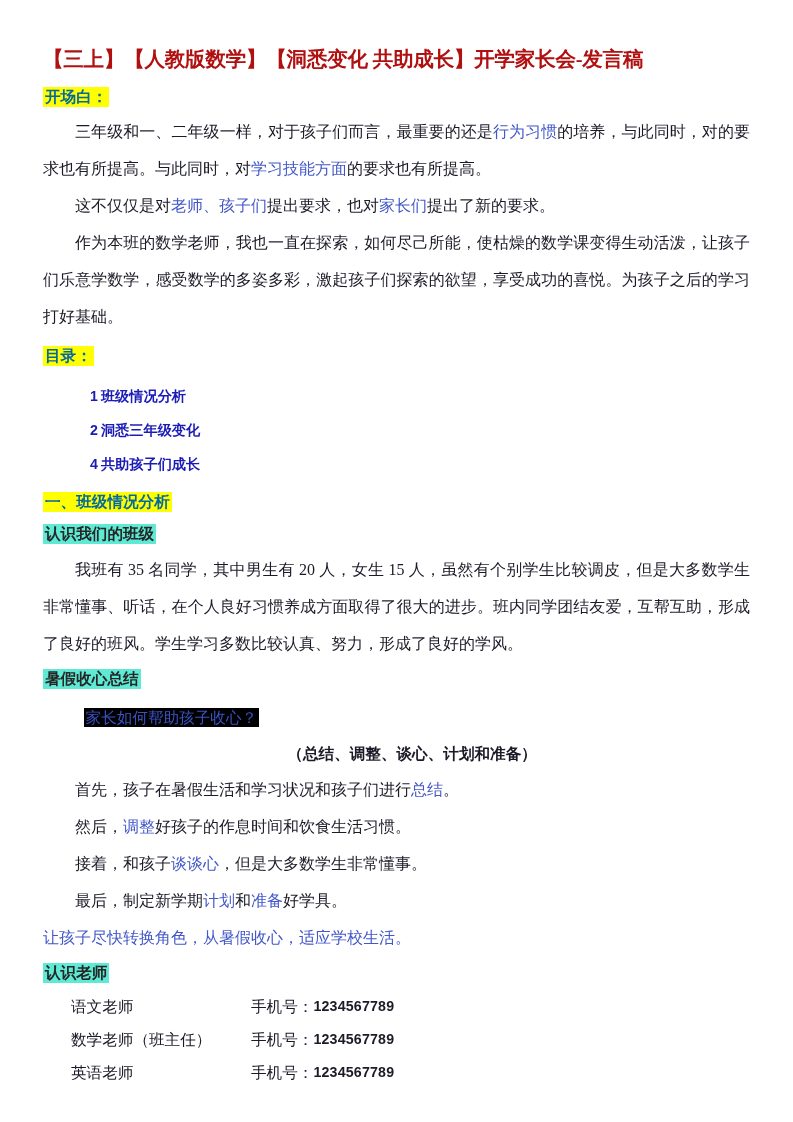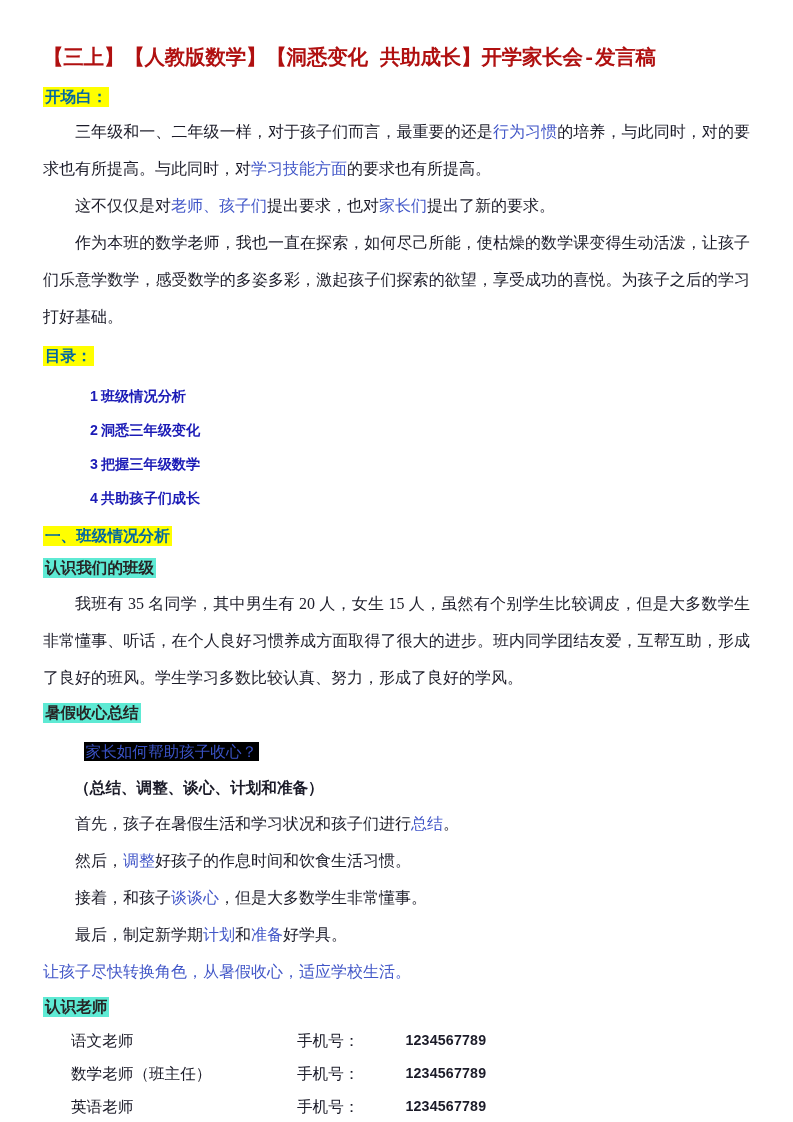--- a/index.html
+++ b/index.html
@@ -19,21 +19,21 @@
     height: 1122px;
     background: #ffffff;
     box-sizing: border-box;
     padding: 0 43px;
   }
 
   
   .doc-title {
     margin: 0;
     padding: 44px 0 4px 0;
-    font-family: Liberation Mono, monospace;
+    font-family: Liberation Serif, serif;
     font-size: 20.5px;
     font-weight: bold;
     color: #b01010;
     letter-spacing: -0.2px;
     line-height: 1.5;
     white-space: nowrap;
     text-align: left;
   }
 
   
@@ -103,20 +103,21 @@
   }
 
   
   .sub-bold {
     margin: 0;
     font-size: 15.6px;
     font-weight: bold;
     color: #1b1b28;
     line-height: 35px;
     text-indent: 2em;
+    text-align: center;
   }
 
   
   .cyan-q {
     margin: 0;
     line-height: 36px;
     text-indent: 2.6em;
     font-size: 15.6px;
   }
   .cyan-q > span {
@@ -130,21 +131,20 @@
     margin: 0;
     padding: 0;
     list-style: none;
   }
   .teacher-row {
     display: flex;
     line-height: 33px;
     font-size: 15.6px;
     color: #1b1b28;
     padding-left: 28px;
-    gap: 46px;
   }
   .teacher-name {
     width: 180px;
     flex: 0 0 180px;
   }
   .teacher-phone-label {
     white-space: nowrap;
   }
   .teacher-phone-num {
     font-family: "Liberation Sans", "DejaVu Sans", sans-serif;
@@ -176,21 +176,20 @@
 
   <p class="para indent">作为本班的数学老师，我也一直在探索，如何尽己所能，使枯燥的数学课变得生动活泼，让孩子们乐意学数学，感受数学的多姿多彩，激起孩子们探索的欲望，享受成功的喜悦。为孩子之后的学习打好基础。</p>
 
   <div class="sp-6"></div>
   <p class="hl-head hl-yellow"><span>目录：</span></p>
 
   <div class="sp-8"></div>
   <ul class="toc-list">
     <li class="toc-item"><span class="toc-num">1</span><span>班级情况分析</span></li>
     <li class="toc-item"><span class="toc-num">2</span><span>洞悉三年级变化</span></li>
-    <li class="toc-item"><span class="toc-num">3</span><span>把握三年级数学</span></li>
     <li class="toc-item"><span class="toc-num">4</span><span>共助孩子们成长</span></li>
   </ul>
 
   <div class="sp-6"></div>
   <p class="hl-head hl-yellow"><span>一、班级情况分析</span></p>
 
   <div class="sp-2"></div>
   <p class="hl-head hl-green"><span>认识我们的班级</span></p>
 
   <div class="sp-2"></div>

